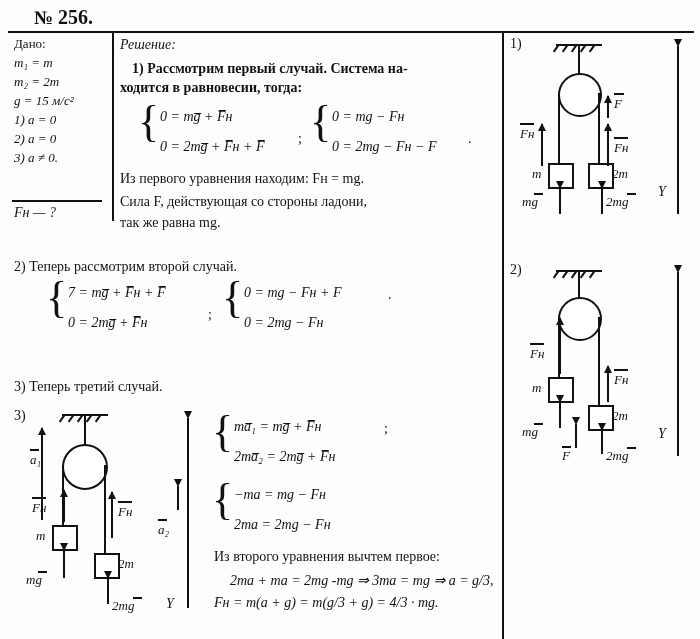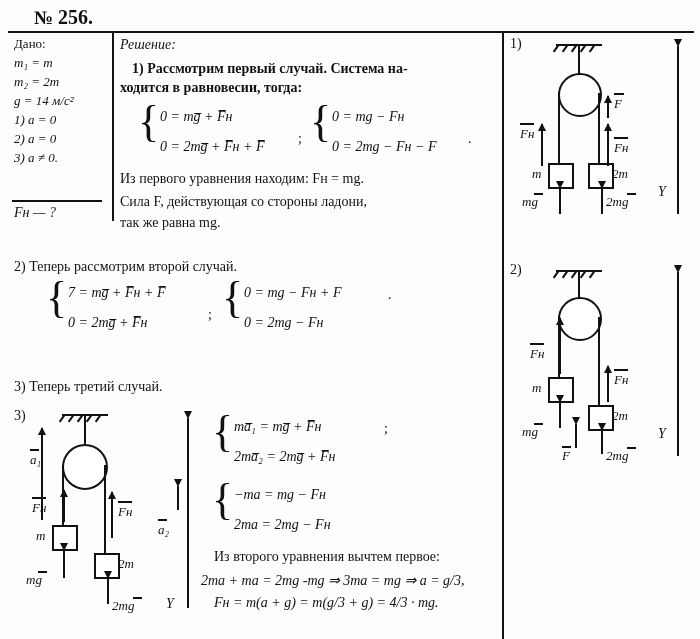--- a/index.html
+++ b/index.html
@@ -73,21 +73,21 @@
   <div class="hline" style="left:8px;top:31px;width:686px;"></div>
 
   <div class="vline" style="left:112px;top:33px;height:188px;"></div>
 
   <div class="vline" style="left:502px;top:33px;height:606px;"></div>
 
   <div class="abs" id="given">
     <div>Дано:</div>
     <div class="mono-i">m₁ = m</div>
     <div class="mono-i">m₂ = 2m</div>
-    <div class="mono-i">g = 14 м/с²</div>
+    <div class="mono-i">g = 15 м/с²</div>
     <div class="mono-i">1) a = 0</div>
     <div class="mono-i">2) a = 0</div>
     <div class="mono-i">3) a ≠ 0.</div>
   </div>
   <div class="hline" style="left:12px;top:200px;width:90px;height:1.5px;"></div>
   <div class="abs mono-i" id="fn-q">Fн — ?</div>
 
   <div class="para" style="left:120px;top:36px;font-style:italic;">Решение:</div>
   <div class="para" style="left:120px;top:60px;font-weight:bold;margin-left:12px;">1) Рассмотрим первый случай. Система на-</div>
   <div class="para" style="left:120px;top:79px;font-weight:bold;">ходится в равновесии, тогда:</div>
@@ -123,21 +123,21 @@
   <div class="brace" style="left:212px;top:410px;">{</div>
   <div class="para mono-i" style="left:234px;top:418px;">ma̅₁ = mg̅ + F̅н</div>
   <div class="para mono-i" style="left:234px;top:448px;">2ma̅₂ = 2mg̅ + F̅н</div>
   <div class="para" style="left:384px;top:420px;">;</div>
 
   <div class="brace" style="left:212px;top:478px;">{</div>
   <div class="para mono-i" style="left:234px;top:486px;">−ma = mg − Fн</div>
   <div class="para mono-i" style="left:234px;top:516px;">2ma = 2mg − Fн</div>
 
   <div class="para" style="left:214px;top:548px;">Из второго уравнения вычтем первое:</div>
-  <div class="para mono-i" style="left:201px;top:572px;">2ma + ma = 2mg -mg ⇒ 3ma = mg ⇒ a = g/3,</div>
+  <div class="para mono-i" style="left:230px;top:572px;">2ma + ma = 2mg -mg ⇒ 3ma = mg ⇒ a = g/3,</div>
   <div class="para mono-i" style="left:214px;top:594px;">Fн = m(a + g) = m(g/3 + g) = 4/3 · mg.</div>
 
   <div class="fignum" style="left:510px;top:36px;">1)</div>
 
   <div class="ceil" style="left:556px;top:44px;width:46px;height:12px;">
     <div class="bar"></div>
     <div class="h" style="left:2px;"></div>
     <div class="h" style="left:11px;"></div>
     <div class="h" style="left:20px;"></div>
     <div class="h" style="left:29px;"></div>

